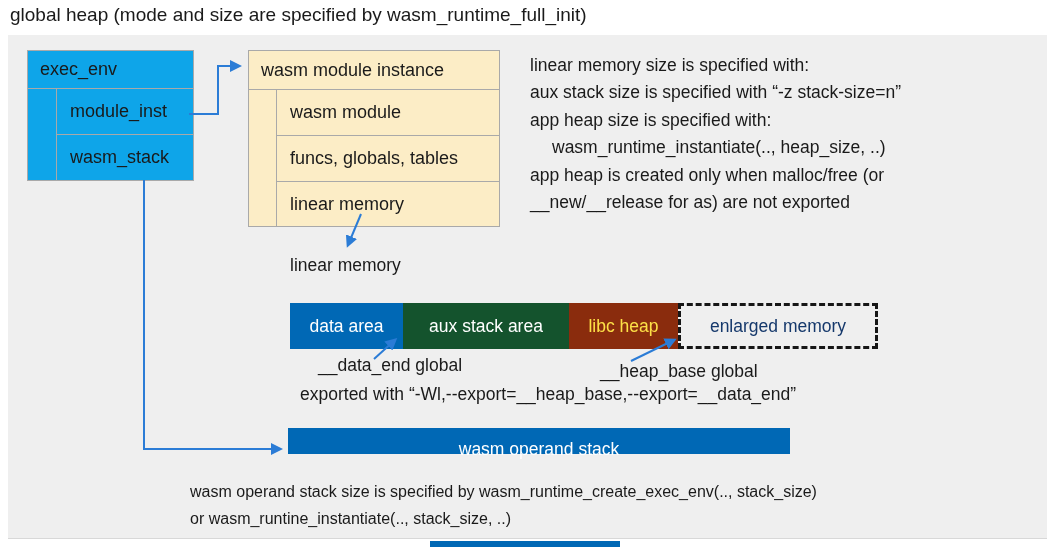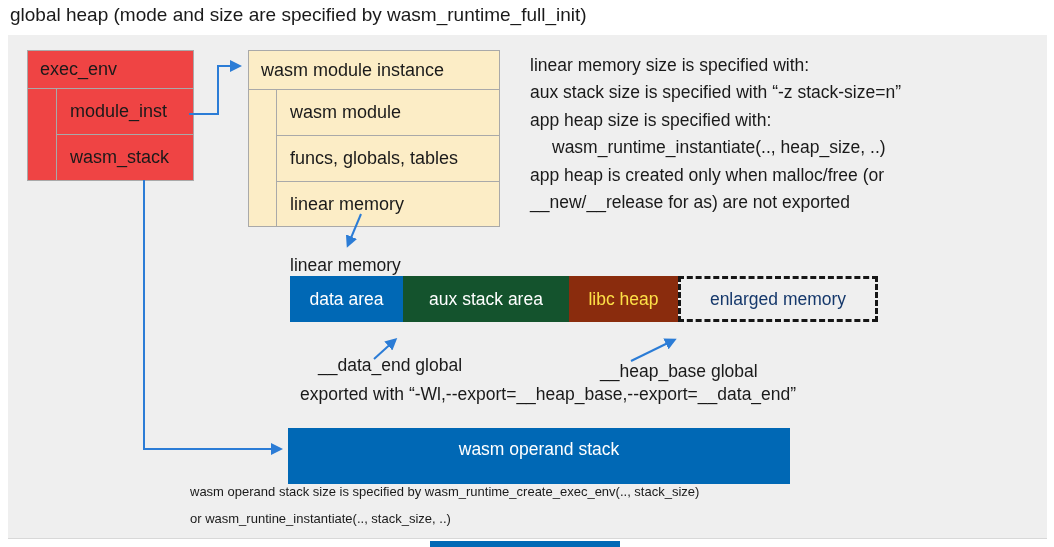--- a/index.html
+++ b/index.html
@@ -6,54 +6,54 @@
   #stage{
     position:relative;width:1054px;height:547px;overflow:hidden;
     font-family:"Liberation Sans", sans-serif;color:#1a1a1a;background:#ffffff;
   }
   .abs{position:absolute;}
   #panel-bg{left:8px;top:35px;width:1039px;height:503px;background:#efefef;border-bottom:1px solid #d8d8d8;}
   #title{left:10px;top:4px;font-size:19px;white-space:nowrap;}
 
   
   .struct-box{border:1px solid #a9a9a9;box-sizing:border-box;}
-  #exec-box{left:27px;top:50px;width:167px;height:131px;background:#ef4444;}
+  #exec-box{left:27px;top:50px;width:167px;height:131px;background:#0ea5e9;}
   #inst-box{left:248px;top:50px;width:252px;height:177px;background:#fcedc6;}
   .box-hdr{height:37px;line-height:37px;padding-left:12px;border-bottom:1px solid #a9a9a9;font-size:18px;white-space:nowrap;}
   #inst-box .box-hdr{height:38px;line-height:38px;}
   .box-row{margin-left:28px;height:45px;line-height:45px;padding-left:13px;border-left:1px solid #a9a9a9;font-size:18px;white-space:nowrap;}
   #inst-box .box-row{margin-left:27px;}
   .box-row + .box-row{border-top:1px solid #a9a9a9;}
 
   
   #notes-right{left:530px;top:52px;font-size:17.5px;line-height:27.4px;}
   #notes-right .indent{padding-left:22px;}
   #notes-right div{white-space:nowrap;}
 
   
   #lm-label{left:290px;top:255px;font-size:17.5px;}
-  #membar{left:290px;top:276px;height:63px;display:flex;}
+  #membar{left:290px;top:303px;height:63px;display:flex;}
   .seg{height:46px;line-height:46px;text-align:center;font-size:17.5px;color:#ffffff;white-space:nowrap;box-sizing:border-box;}
   .seg-data{width:113px;}
   .seg-aux{width:166px;}
   .seg-app{width:112px;}
   .seg-libc{width:109px;}
   .seg-enlarged{width:200px;border:3px dashed #161616;background:transparent;color:#15386b;line-height:40px;}
 
   
   #lbl-dataend{left:318px;top:355px;font-size:17.5px;white-space:nowrap;}
   #lbl-heapbase{left:600px;top:361px;font-size:17.5px;white-space:nowrap;}
   #lbl-exported{left:300px;top:384px;font-size:17.5px;white-space:nowrap;}
 
   
-  #opstack{left:288px;top:428px;width:502px;height:56px;background:#0068b5;color:#ffffff;
+  #opstack{left:288px;top:428px;width:502px;height:26px;background:#0068b5;color:#ffffff;
     font-size:17.5px;line-height:42px;text-align:center;white-space:nowrap;}
 
   
-  #notes-bottom{left:190px;top:479px;font-size:13px;line-height:26.6px;}
+  #notes-bottom{left:190px;top:479px;font-size:16px;line-height:26.6px;}
   #notes-bottom div{white-space:nowrap;}
 
   #bottom-strip{left:430px;top:541px;width:190px;height:6px;background:#0068b5;}
 
   #arrow-layer{left:0;top:0;width:1054px;height:547px;pointer-events:none;}
 </style>
 </head>
 <body>
 
 <div id="stage">

